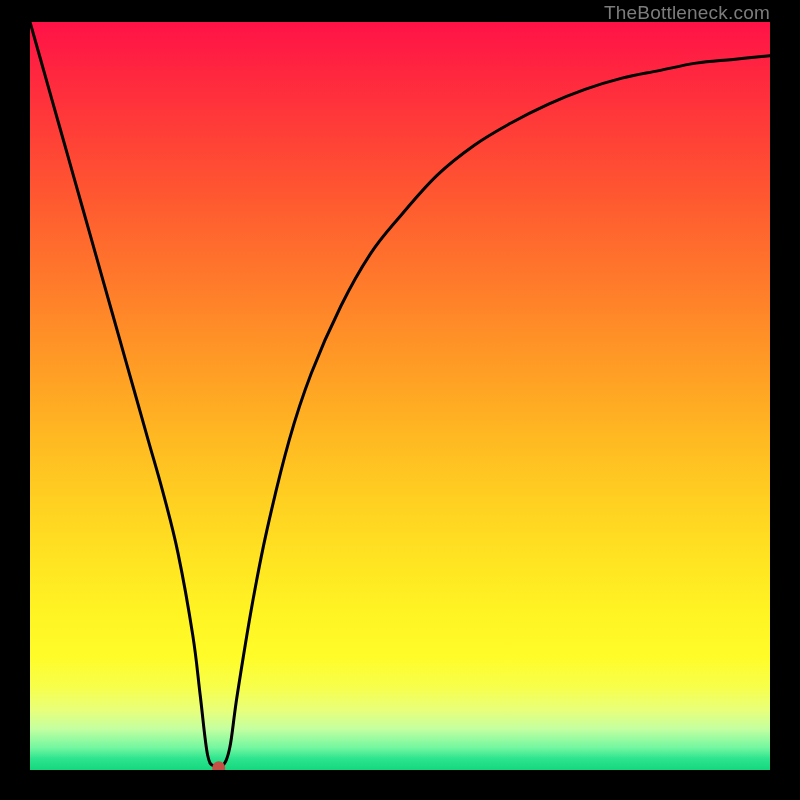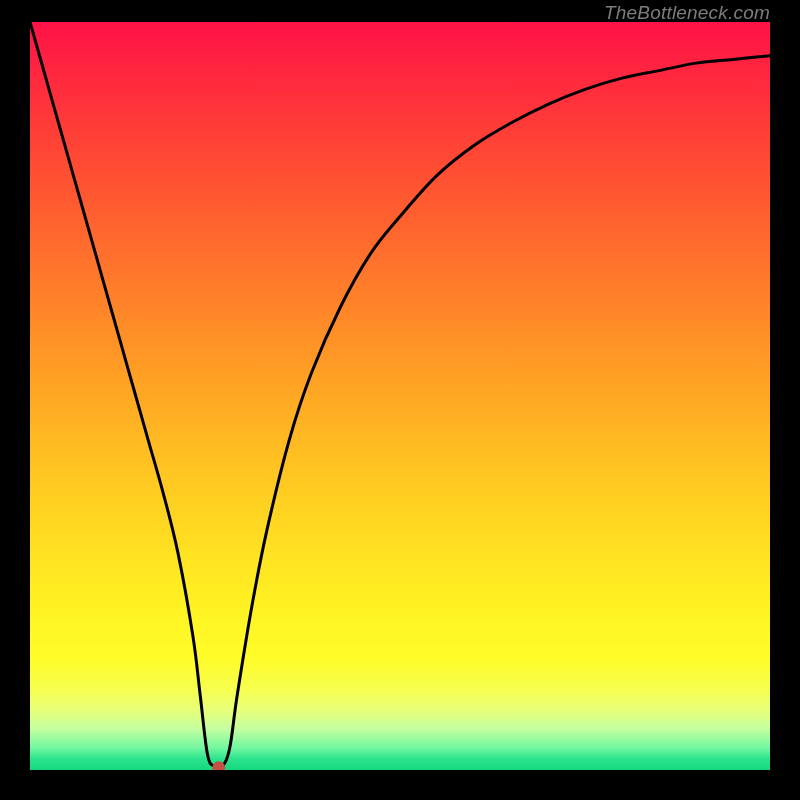--- a/index.html
+++ b/index.html
@@ -9,21 +9,20 @@
     height: 800px;
     overflow: hidden;
     background: #000;
     font-family: Arial, Helvetica, sans-serif;
   }
   .frame {
     position: relative;
     width: 800px;
     height: 800px;
     background: #000;
-    font-style: italic;
   }
   .plot {
     position: absolute;
     left: 30px;
     top: 22px;
     width: 740px;
     height: 748px;
     background: linear-gradient(to bottom,
       #ff1247 0%,
       #ff2a3e 8%,

